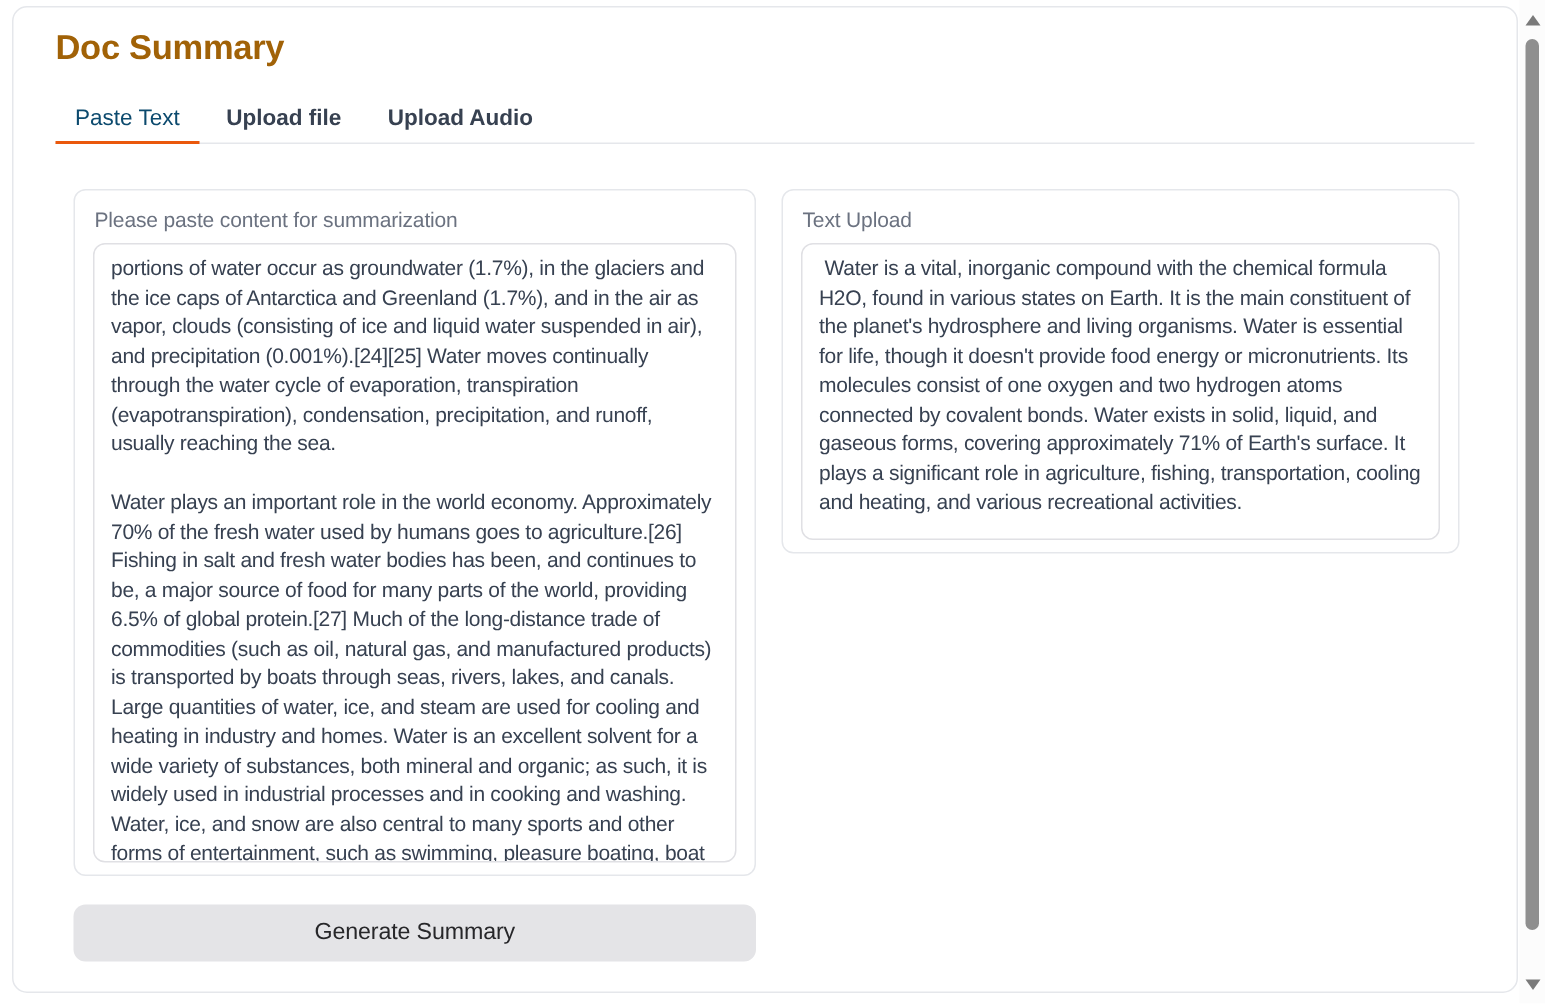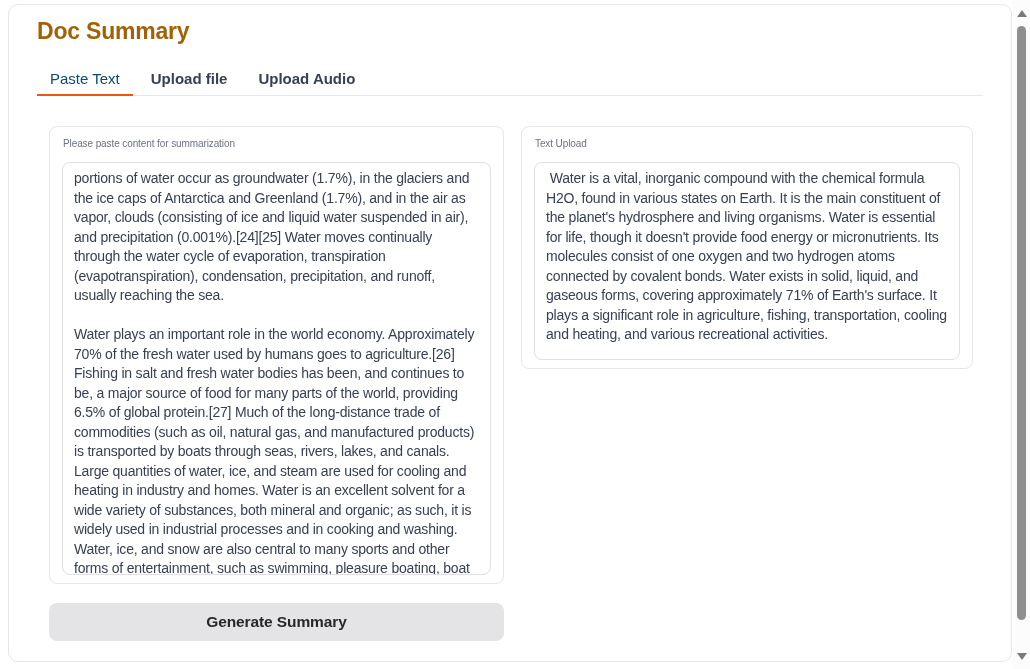--- a/index.html
+++ b/index.html
@@ -62,21 +62,21 @@
     background: #ffffff;
     border: 1px solid #e5e7eb;
     border-radius: 8px;
   }
   .panel-input  { left: 40px;  top: 121px; width: 455px; height: 458px; }
   .panel-output { left: 512px; top: 121px; width: 452px; height: 243px; }
 
   .panel-label {
     position: absolute;
     left: 13px; top: 11px;
-    font-size: 10px;
+    font-size: 14px;
     color: #6b7280;
     letter-spacing: -0.1px;
   }
 
   .textbox {
     position: absolute;
     left: 12px; right: 12px;
     border: 1px solid #e0e0e4;
     border-radius: 8px;
     background: #ffffff;
@@ -98,21 +98,21 @@
   
   .generate-btn {
     position: absolute;
     left: 40px; top: 598px;
     width: 455px; height: 38px;
     background: #e4e4e7;
     border: none;
     border-radius: 8px;
     font-family: "Liberation Sans", sans-serif;
     font-size: 15.5px;
-    font-weight: 700;
+    font-weight: 400;
     color: #27272a;
     cursor: pointer;
     letter-spacing: -0.1px;
   }
 
   
   .scrollbar {
     position: absolute;
     right: 0; top: 0;
     width: 17px; height: 669px;

